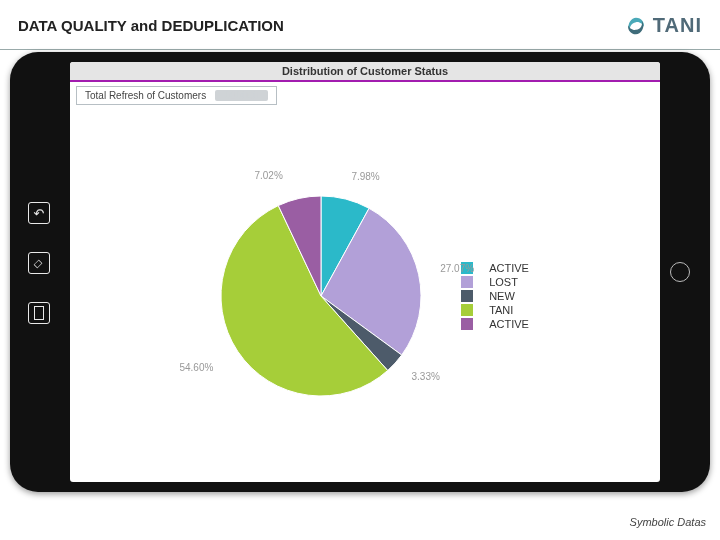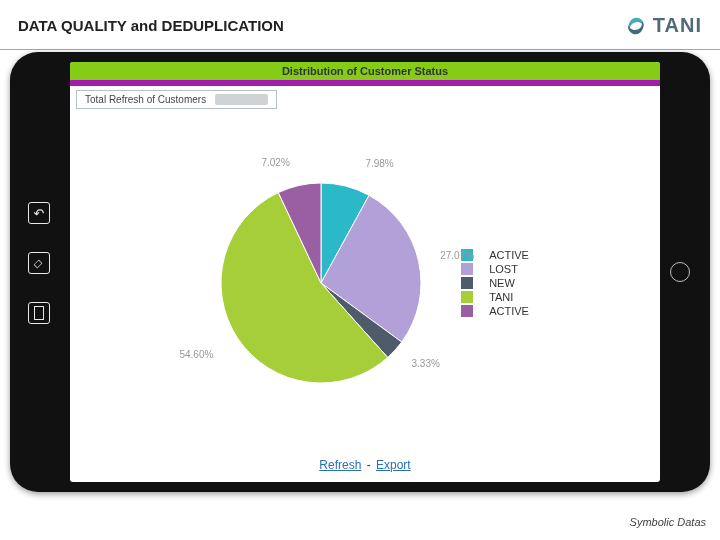--- a/index.html
+++ b/index.html
@@ -50,22 +50,22 @@
     position: absolute; right: 20px; top: 50%; transform: translateY(-50%);
     width: 20px; height: 20px; border: 1.5px solid #bbb; border-radius: 50%;
   }
   .screen {
     width: 100%; height: 100%;
     background: #fff; border-radius: 3px;
     overflow: hidden; position: relative;
     display: flex; flex-direction: column;
   }
   .chart-title-bar {
-    background: #84cc16;
-    border-bottom: 6px solid #a21caf;
+    background: #e5e5e5;
+    border-bottom: 2px solid #a21caf;
     padding: 3px 8px; font-size: 11px; font-weight: bold;
     text-align: center; color: #333;
   }
   .total-box {
     margin: 4px 6px; display: inline-block;
     border: 1px solid #b7bfc4; background: #fff;
     padding: 3px 8px; font-size: 10px; color: #444;
   }
   .total-box .greyval {
     background: #cfd3d6; color: #cfd3d6; padding: 0 10px; margin-left: 6px;
@@ -135,21 +135,21 @@
 
       <div class="chart-area">
         <div class="pie-holder">
           <svg viewBox="-120 -120 240 240" id="pie-svg">
               <path d="M0 0 L 6.123233995736766e-15 -100 A 100 100 0 0 1 48.065209456280805 -87.69113775019602 Z" fill="#2bb9c9" stroke="#fff" stroke-width="1"></path>
               <path d="M0 0 L 48.065209456280805 -87.69113775019602 A 100 100 0 0 1 80.71664232464 59.03239493562948 Z" fill="#b2a0d8" stroke="#fff" stroke-width="1"></path>
               <path d="M0 0 L 80.71664232464 59.03239493562948 A 100 100 0 0 1 66.694871861471 74.51036214770374 Z" fill="#4d5b6a" stroke="#fff" stroke-width="1"></path>
               <path d="M0 0 L 66.694871861471 74.51036214770374 A 100 100 0 1 1 -42.6915994292325 -90.42912881463559 Z" fill="#a6ce39" stroke="#fff" stroke-width="1"></path>
               <path d="M0 0 L -42.6915994292325 -90.42912881463559 A 100 100 0 0 1 -1.8369701987210297e-14 -100 Z" fill="#9a5ea3" stroke="#fff" stroke-width="1"></path>
             </svg>
-        <div class="pielabel" style="left: 150.266px; top: -4.18619px; margin-left: 14px;">7.98%</div><div class="pielabel" style="left: 239.087px; top: 87.4987px;">27.07%</div><div class="pielabel" style="left: 210.415px; top: 195.909px;">3.33%</div><div class="pielabel" style="left: -21.6729px; top: 186px;">54.60%</div><div class="pielabel" style="left: 53.3117px; top: -5.0451px; margin-left: 7px;">7.02%</div></div>
+        <div class="pielabel" style="left: 150.266px; top: -4.18619px;">7.98%</div><div class="pielabel" style="left: 239.087px; top: 87.4987px;">27.07%</div><div class="pielabel" style="left: 210.415px; top: 195.909px;">3.33%</div><div class="pielabel" style="left: -21.6729px; top: 186px;">54.60%</div><div class="pielabel" style="left: 53.3117px; top: -5.0451px;">7.02%</div></div>
         <div class="legend" id="legend">
             <div class="legend-item">
               <span class="swatch" style="background: rgb(43, 185, 201);"></span>
               <span>ACTIVE</span>
             </div>
             <div class="legend-item">
               <span class="swatch" style="background: rgb(178, 160, 216);"></span>
               <span>LOST</span>
             </div>
             <div class="legend-item">
@@ -160,22 +160,17 @@
               <span class="swatch" style="background: rgb(166, 206, 57);"></span>
               <span>TANI</span>
             </div>
             <div class="legend-item">
               <span class="swatch" style="background: rgb(154, 94, 163);"></span>
               <span>ACTIVE</span>
             </div>
           </div>
       </div>
 
-      <div class="footer-links">
-        <a>Refresh</a>
-        <span class="dash">-</span>
-        <a>Export</a>
-      </div>
     </div>
   </div>
 </div>
 
 <div class="footnote">Symbolic Datas</div>
 
 </body></html>

